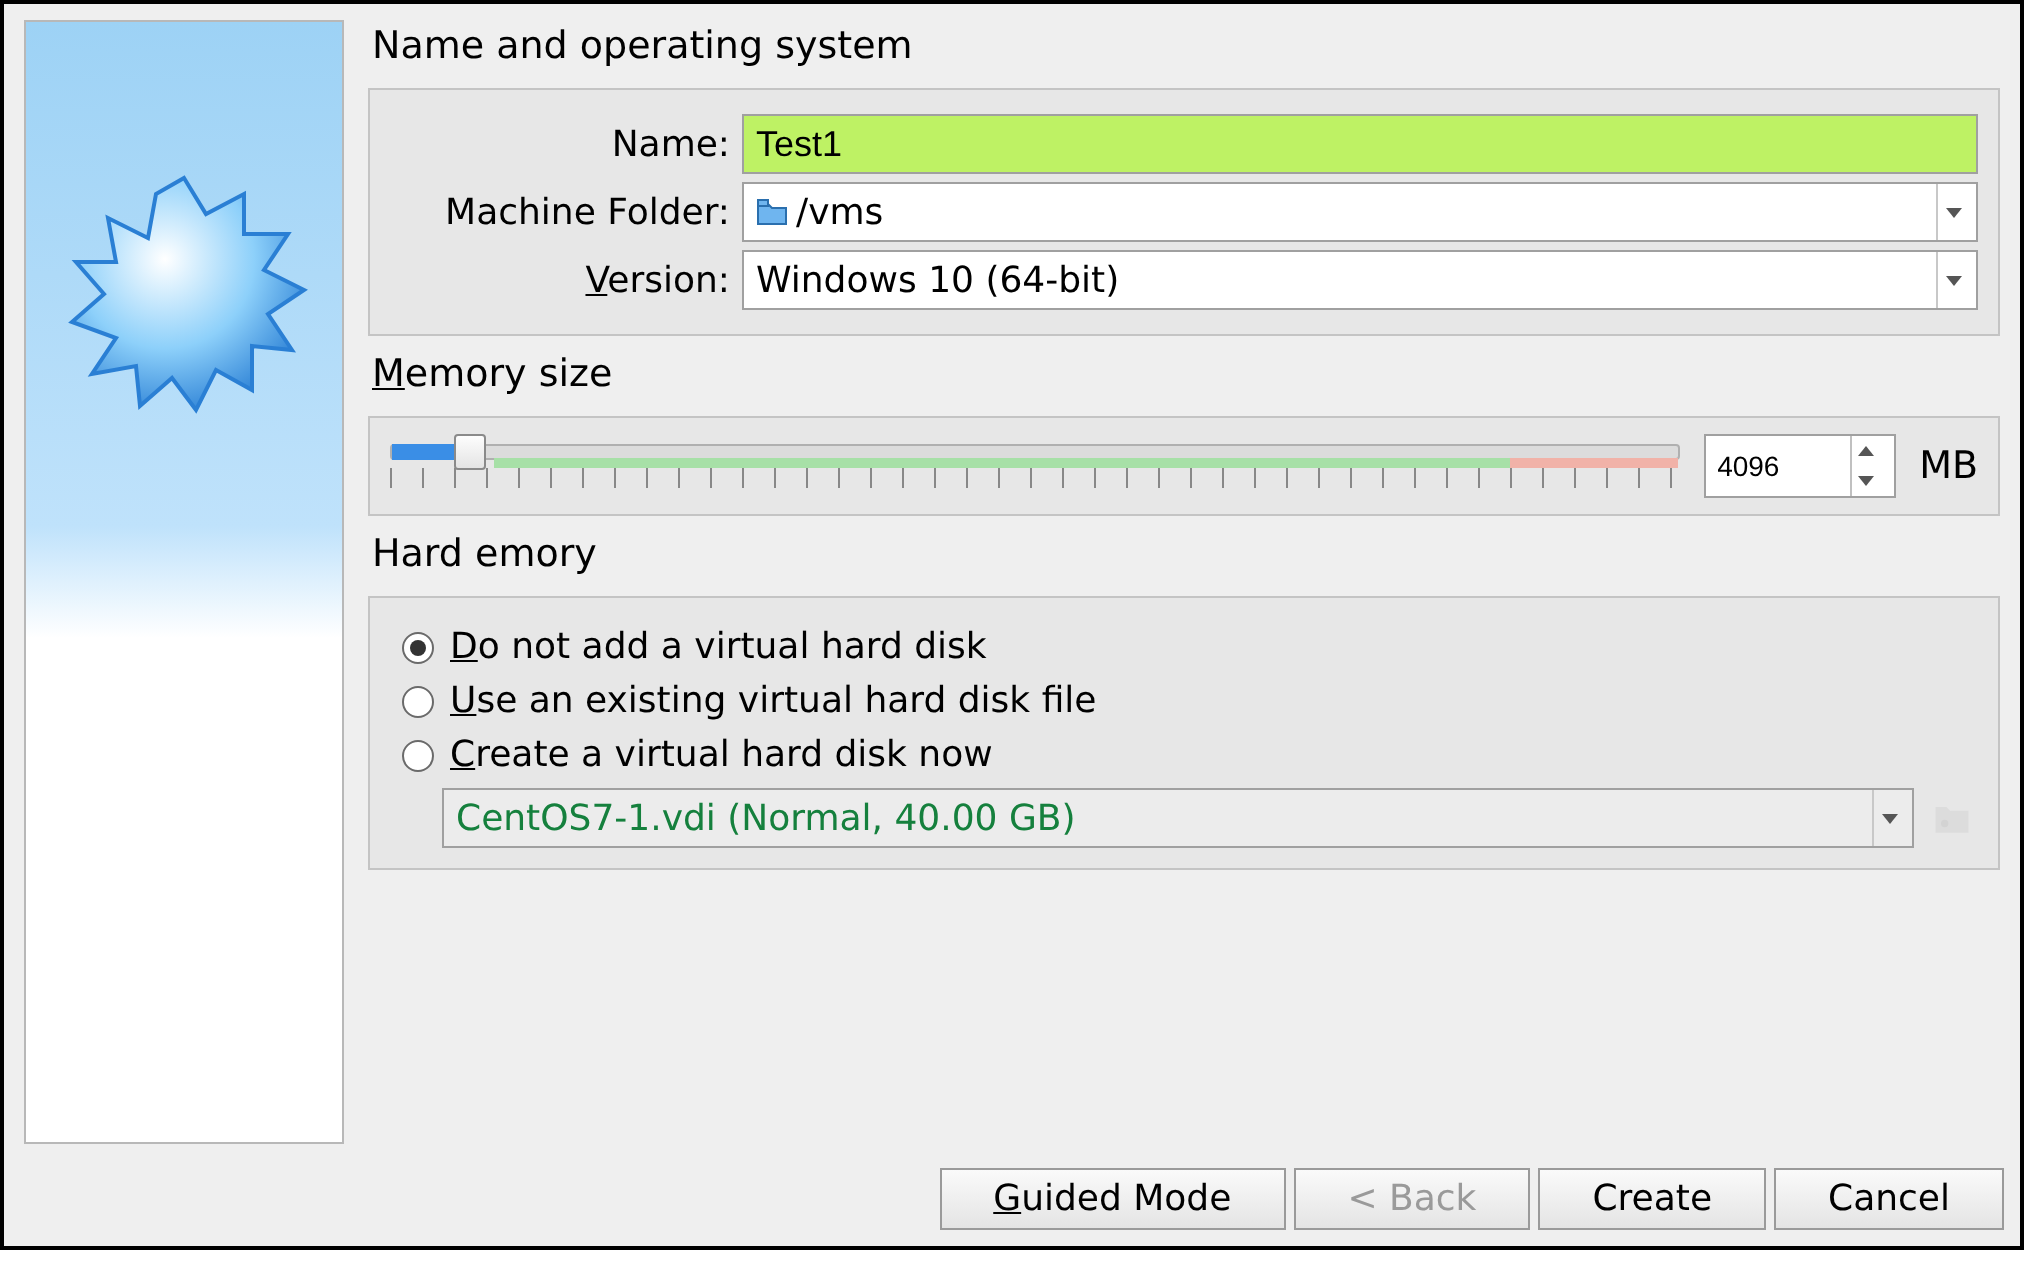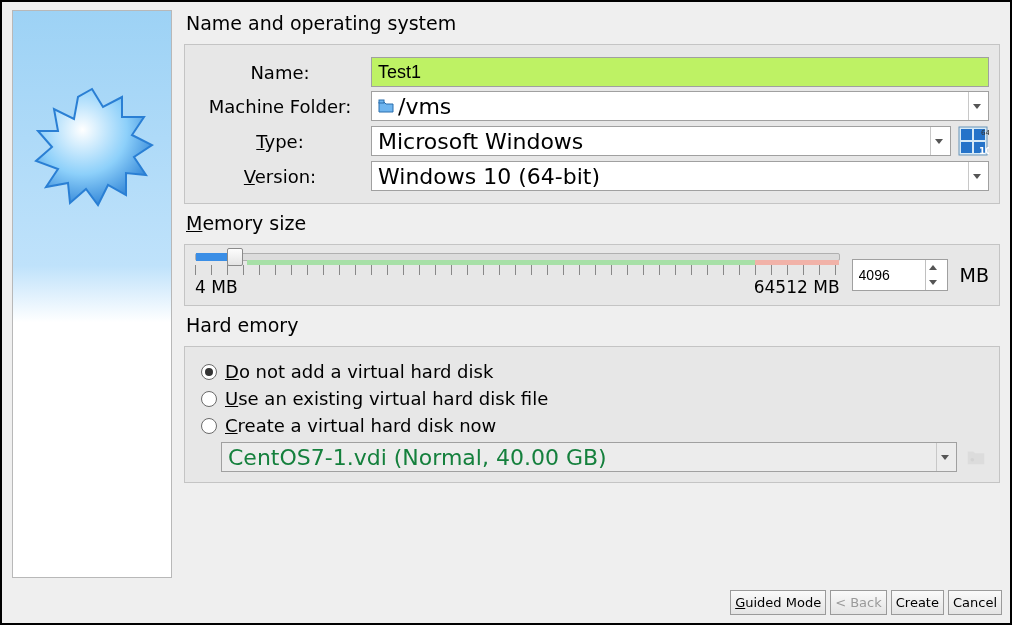--- a/index.html
+++ b/index.html
@@ -58,41 +58,41 @@
     padding: 8px 10px;
   }
   .form-row {
     display: flex;
     align-items: center;
     margin: 4px 0;
     gap: 6px;
   }
   .form-label {
     width: 170px;
-    text-align: center;
+    text-align: right;
     font-size: 18px;
   }
   .form-label .ul { text-decoration: underline; }
   input[type="text"].field {
     flex: 1;
     height: 30px;
     padding: 2px 6px;
     font-size: 18px;
     border: 1px solid #a0a0a0;
     background: #bef264;
   }
   .combo-box {
     flex: 1;
     height: 30px;
     border: 1px solid #a0a0a0;
     background: #fff;
     display: flex;
     align-items: center;
     padding: 0 4px 0 6px;
-    font-size: 22px;
+    font-size: 18px;
     position: relative;
   }
   .combo-box .combo-text { flex: 1; overflow:hidden; white-space:nowrap; }
   .combo-drop {
     width: 16px;
     height: 28px;
     display: flex;
     align-items: center;
     justify-content: center;
     border-left: 1px solid #c8c8c8;
@@ -268,22 +268,22 @@
   .footer {
     display: flex;
     justify-content: flex-end;
     align-items: center;
     gap: 4px;
     padding: 6px 8px 8px 8px;
   }
   .btn {
     border: 1px solid #9a9a9a;
     background: linear-gradient(to bottom, #fafafa, #e4e4e4);
-    padding: 4px 4px;
-    font-size: 13px;
+    padding: 4px 26px;
+    font-size: 18px;
     cursor: pointer;
   }
   .btn.disabled {
     color: #9a9a9a;
     cursor: default;
   }
   .btn .ul { text-decoration: underline; }
 </style>
 </head>
 <body>
@@ -321,59 +321,39 @@
           <div class="combo-box">
             <svg class="folder-icon" viewBox="0 0 16 14">
               <path d="M1 3 h5 l2 2 h7 v8 h-14 z" fill="#6fb5ef" stroke="#2a6fae" stroke-width="1"></path>
               <rect x="1" y="1" width="5" height="3" fill="#6fb5ef" stroke="#2a6fae" stroke-width="1"></rect>
             </svg>
             <span class="combo-text">/vms</span>
             <div class="combo-drop"></div>
           </div>
         </div>
         <div class="form-row">
-          <div class="form-label"><span class="ul">T</span><span>ype:</span></div>
-          <div class="combo-box">
-            <span class="combo-text">Microsoft Windows</span>
-            <div class="combo-drop"></div>
-          </div>
-          <svg class="os-icon" viewBox="0 0 32 32">
-            <rect x="2" y="2" width="28" height="28" fill="#d7eaf7" stroke="#6894b8"></rect>
-            <rect x="4" y="4" width="11" height="11" fill="#2573c9"></rect>
-            <rect x="17" y="4" width="11" height="11" fill="#2573c9"></rect>
-            <rect x="4" y="17" width="11" height="11" fill="#2573c9"></rect>
-            <rect x="17" y="17" width="11" height="11" fill="#2573c9"></rect>
-            <text x="22" y="29" font-size="9" fill="#fff" font-weight="bold">10</text>
-            <text x="24" y="10" font-size="7" fill="#333">64</text>
-          </svg>
-        </div>
-        <div class="form-row">
           <div class="form-label"><span class="ul">V</span><span>ersion:</span></div>
           <div class="combo-box">
             <span class="combo-text">Windows 10 (64-bit)</span>
             <div class="combo-drop"></div>
           </div>
         </div>
       </div>
 
       <div class="section-title"><span class="ul">M</span><span>emory size</span></div>
       <div class="panel">
         <div class="mem-row">
           <div class="slider-wrap">
             <div class="slider-track-bg">
               <div class="slider-fill-blue"></div>
               <div class="slider-zone-green"></div>
               <div class="slider-zone-red"></div>
               <div class="slider-handle"></div>
             </div>
             <div class="slider-ticks"></div>
-            <div class="slider-labels">
-              <span>4 MB</span>
-              <span>64512 MB</span>
-            </div>
           </div>
           <div class="spinbox">
             <input type="text" value="4096" style="">
             <div class="spin-buttons">
               <div class="spin-up"></div>
               <div class="spin-down"></div>
             </div>
           </div>
           <span class="unit">MB</span>
         </div>

